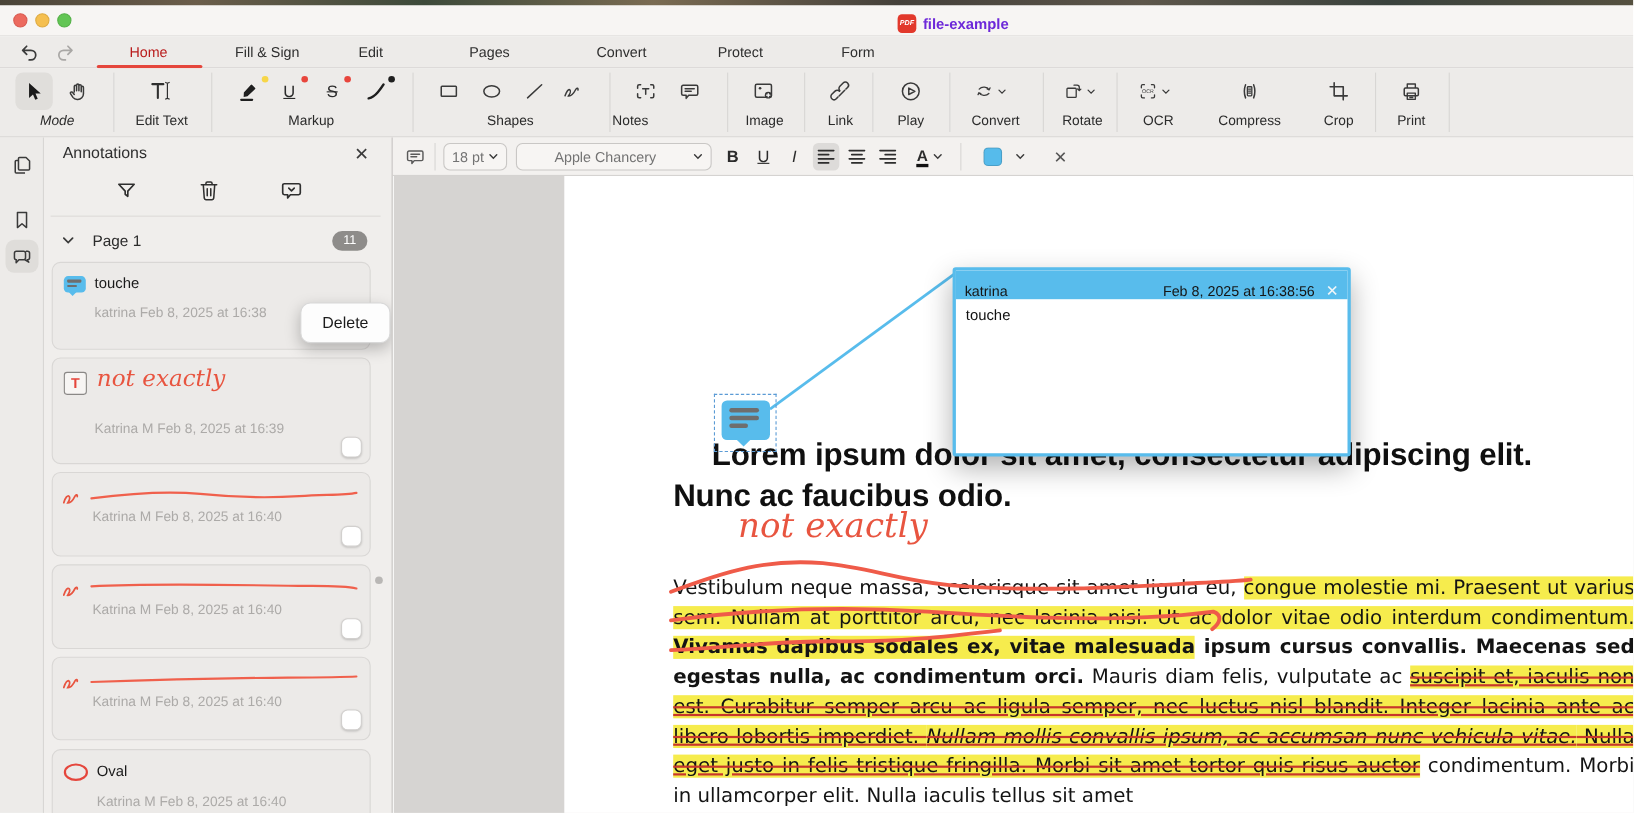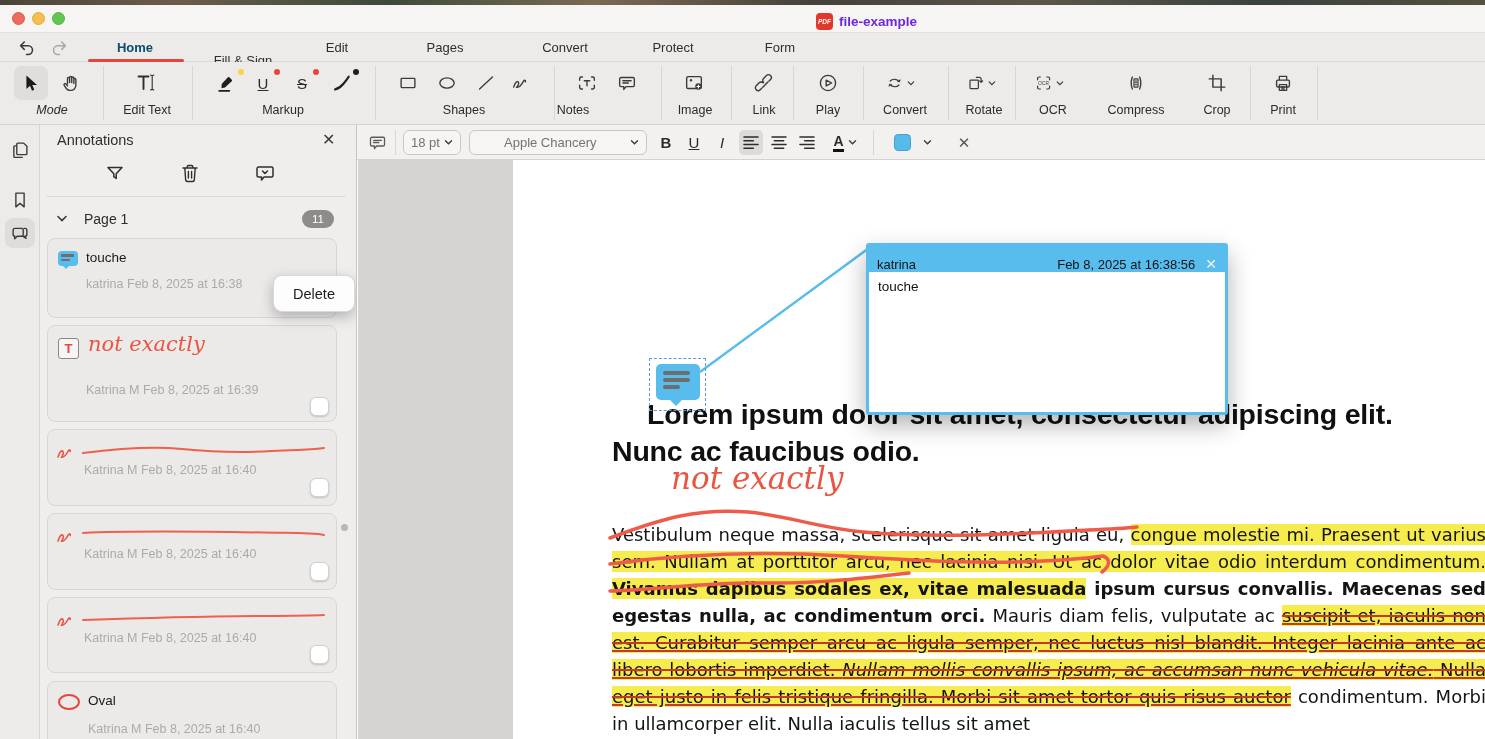--- a/index.html
+++ b/index.html
@@ -16,21 +16,21 @@
   .light { width:13px; height:13px; border-radius:50%; top:7px; }
   .light.red { left:12px; background:#EC6A5E; border:0.5px solid #d95a50; }
   .light.yellow { left:32px; background:#F5BF4F; border:0.5px solid #deab41; }
   .light.green { left:52px; background:#62C554; border:0.5px solid #54b147; }
   .title-wrap { left:816px; top:5px; height:22px; display:flex; align-items:center; gap:6px; }
   .pdf-badge { width:17px; height:17px; border-radius:4px; background:#E2382B; color:#fff; font-size:6.5px; font-weight:bold; font-style:italic; display:flex; align-items:center; justify-content:center; }
   .win-title { font-size:13.5px; font-weight:bold; color:#6d28d9; }
 
   .tabbar { left:0; top:33px; width:1485px; height:29px; background:#EDEBE9; border-bottom:1px solid #DBD9D7; }
   .tab { top:7px; transform:translateX(-50%); font-size:13px; color:#2e2e2e; white-space:nowrap; cursor:default; }
-  .tab.active { color:#0c4a6e;font-weight:bold; }
+  .tab.active { color:#b91c1c; }
   .tab-underline { left:88px; top:26px; width:96px; height:3px; border-radius:2px; background:#E5463C; }
 
   .toolbar { left:0; top:62px; width:1485px; height:63px; background:#EDEBE9; border-bottom:1px solid #D5D3D1; }
   .tdiv { top:4px; width:1px; height:54px; background:#D8D6D4; }
   .tbtn { top:6px; width:30px; height:30px; transform:translateX(-50%); display:flex; align-items:center; justify-content:center; }
   .tbtn.sel { background:#E0DEDB; border-radius:7px; width:34px; height:34px; top:4px; }
   .tlabel { top:41px; transform:translateX(-50%); font-size:12.5px; color:#2b2b2b; white-space:nowrap; }
   .dot { width:6px; height:6px; border-radius:50%; top:7px; }
   .glyphU { font-size:15px; color:#2b2b2b; text-decoration:underline; }
   .glyphS { font-size:15px; color:#2b2b2b; text-decoration:line-through; }
@@ -115,21 +115,21 @@
       <svg width="22" height="22" viewBox="0 0 24 24">
           <path d="M9 5.5 L5 9.5 l4 4 M5 9.5 h8.2 a4.8 4.8 0 0 1 0 9.6 H11.5" fill="none" stroke="#3b3b3b" stroke-width="1.7" stroke-linecap="round" stroke-linejoin="round"></path>
         </svg>
     </div>
     <div class="abs" style="left:48px;top:4px;">
       <svg width="22" height="22" viewBox="0 0 24 24">
           <path d="M15 5.5 l4 4 -4 4 M19 9.5 h-8.2 a4.8 4.8 0 0 0 0 9.6 h1.7" fill="none" stroke="#A9A7A5" stroke-width="1.7" stroke-linecap="round" stroke-linejoin="round"></path>
         </svg>
     </div>
     <div class="abs tab active" style="left:135px;">Home</div>
-    <div class="abs tab" style="left:243px;margin-top:13px;">Fill &amp; Sign</div>
+    <div class="abs tab" style="left:243px;">Fill &amp; Sign</div>
     <div class="abs tab" style="left:337px;">Edit</div>
     <div class="abs tab" style="left:445px;">Pages</div>
     <div class="abs tab" style="left:565px;">Convert</div>
     <div class="abs tab" style="left:673px;">Protect</div>
     <div class="abs tab" style="left:780px;">Form</div>
     <div class="abs tab-underline"></div>
   </div>
 
   <div class="abs toolbar">
 

